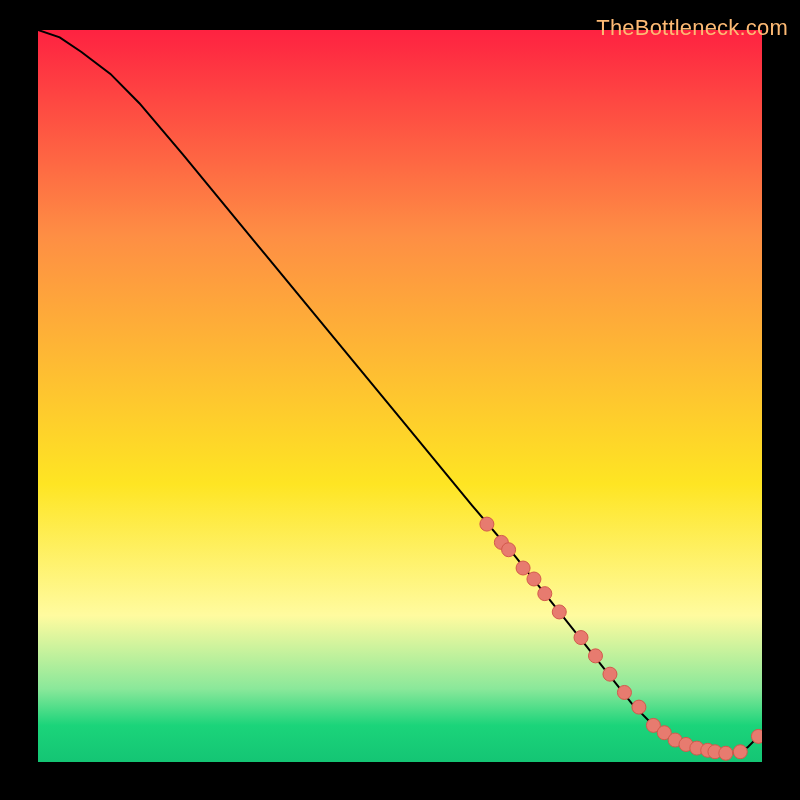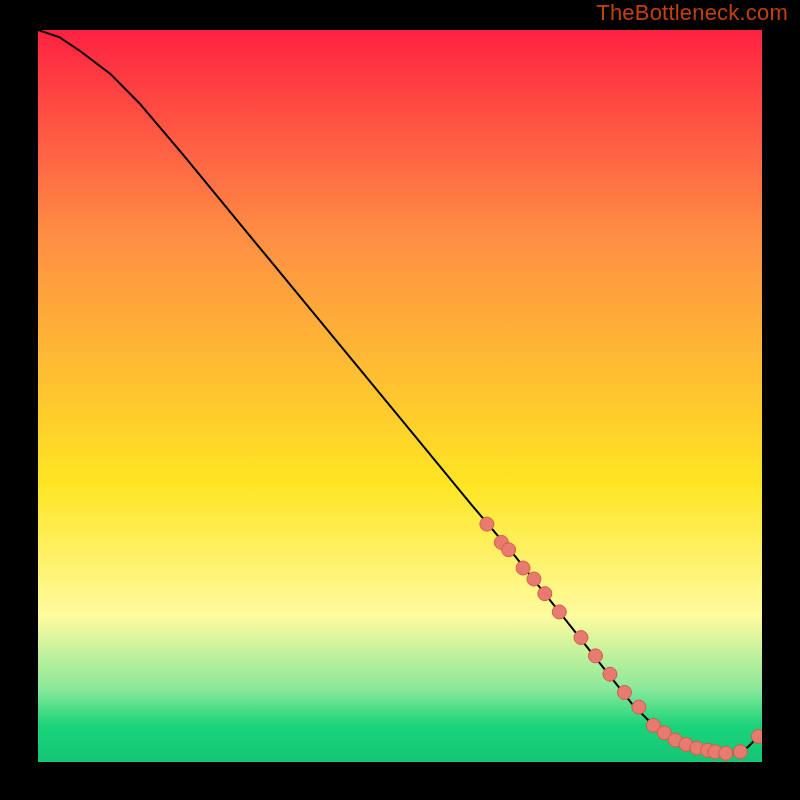--- a/index.html
+++ b/index.html
@@ -12,23 +12,23 @@
     font-family: Arial, Helvetica, sans-serif;
   }
   .stage {
     position: relative;
     width: 800px;
     height: 800px;
     background: #000;
   }
   .watermark {
     position: absolute;
-    top: 0;
+    top: 15px;
     right: 12px;
-    color: #c2410c;
+    color: #fdba74;
     font-size: 22px;
     font-weight: 500;
     letter-spacing: 0.2px;
     z-index: 3;
   }
   .plot-wrap {
     position: absolute;
     left: 38px;
     top: 30px;
     width: 724px;

